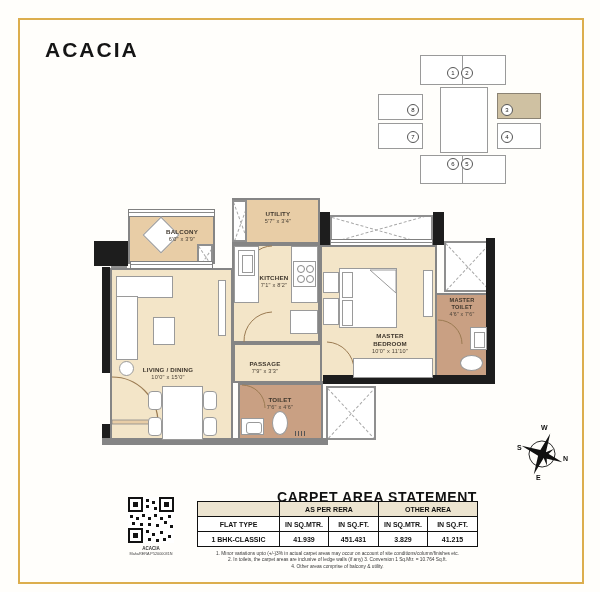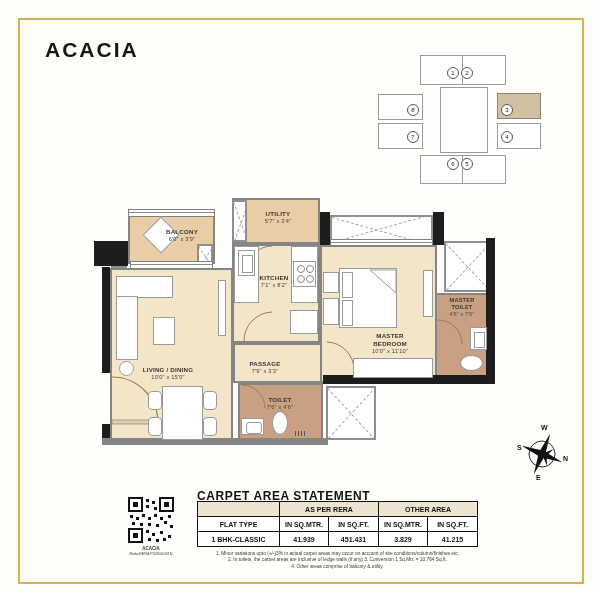--- a/index.html
+++ b/index.html
@@ -28,21 +28,21 @@
   .door{position:absolute;}
   .window{position:absolute;background:linear-gradient(#fff 40%,#8a8a8a 40% 58%,#fff 58%);border:1px solid #808080;box-sizing:border-box;}
   
   .compass{position:absolute;left:514px;top:424px;width:62px;height:62px;}
   .c-letter{position:absolute;font-size:7px;font-weight:bold;color:#111;}
   
   .qr{position:absolute;left:128px;top:497px;width:46px;height:46px;}
   .qr-cap{position:absolute;left:112px;top:546px;width:78px;text-align:center;font-size:4.5px;font-weight:bold;color:#333;line-height:1.3;}
   .qr-cap2{font-size:3.8px;font-weight:normal;display:block;color:#444;}
   
-  .tbl-title{position:absolute;left:197px;top:489px;width:280px;text-align:left;font-size:12px;font-weight:bold;letter-spacing:.6px;color:#111;}
+  .tbl-title{position:absolute;left:197px;top:489px;width:280px;text-align:right;font-size:14px;font-weight:bold;letter-spacing:.6px;color:#111;}
   table.carpet{position:absolute;left:197px;top:501px;width:280px;border-collapse:collapse;table-layout:fixed;}
   table.carpet td{border:1px solid #111;font-size:7px;font-weight:bold;text-align:center;height:14px;color:#111;background:#fff;padding:0;}
   table.carpet .grp{background:#ece4d0;}
   .notes{position:absolute;left:150px;top:551px;width:375px;text-align:center;font-size:4.8px;color:#3a3a3a;line-height:1.35;}
 </style>
 </head>
 <body>
 
 <div class="page">
   <div class="frame"></div>

